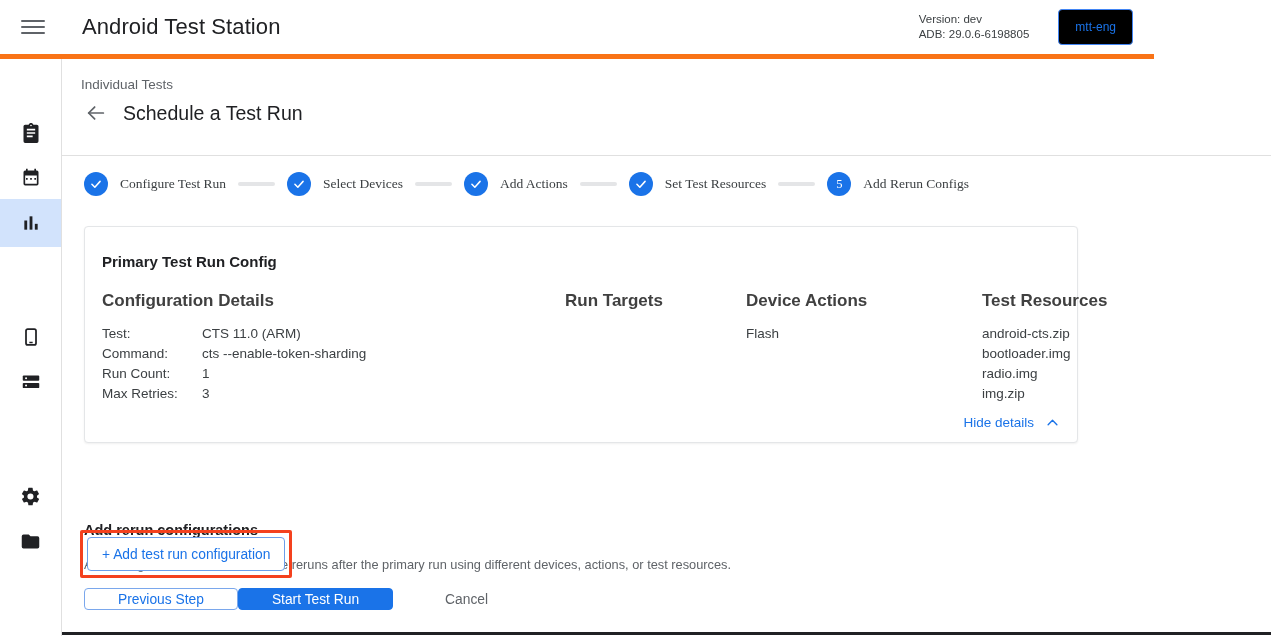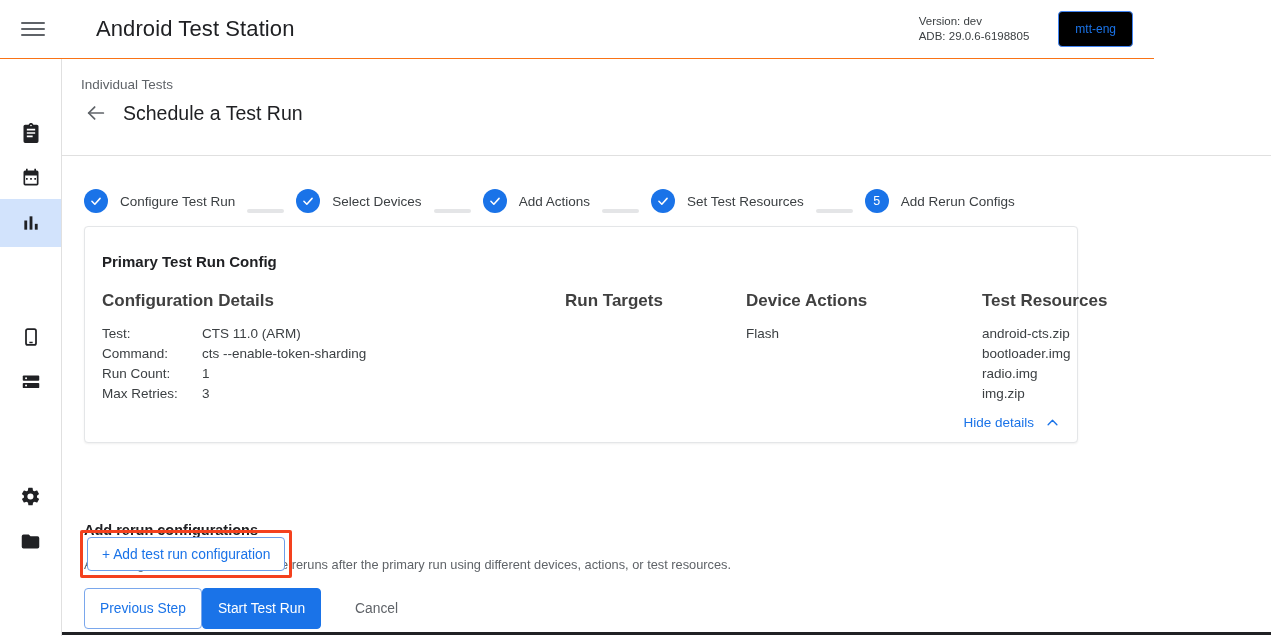--- a/index.html
+++ b/index.html
@@ -10,22 +10,22 @@
     background: #ffffff;
     font-family: "Liberation Sans", sans-serif;
     color: #202124;
   }
 
   
   .topbar {
     position: absolute; left: 0; top: 0;
     width: 1154px; height: 59px;
     background: #ffffff;
-    border-bottom: 1px solid #f97316;
-    display: flex; align-items: center; gap: 14px;
+    border-bottom: 5px solid #f97316;
+    display: flex; align-items: center;
   }
   .menu-btn {
     width: 48px; height: 48px; margin-left: 9px;
     display: flex; align-items: center; justify-content: center;
     cursor: pointer; border-radius: 50%;
   }
   .menu-btn .bars { width: 24px; }
   .menu-btn .bars i {
     display: block; height: 2px; background: #5f6368; margin: 4px 0;
     border-radius: 1px;
@@ -83,22 +83,22 @@
     cursor: pointer;
   }
   .page-title { font-size: 19.5px; font-weight: 400; color: #202124; }
   .head-divider {
     position: absolute; left: 0; top: 96px;
     width: 1209px; height: 1px; background: #e0e0e0;
   }
 
   
   .stepper {
-    position: absolute; left: 22px; top: 130px;
-    display: flex; align-items: flex-end;
+    position: absolute; left: 22px; top: 113px;
+    display: flex; align-items: center; font-family: Liberation Serif, serif;
   }
   .step { display: flex; align-items: center; }
   .step-badge {
     width: 24px; height: 24px; border-radius: 50%;
     background: #1a73e8; color: #fff;
     display: flex; align-items: center; justify-content: center;
     font-size: 12.5px; flex: 0 0 auto;
   }
   .step-badge svg { display: block; }
   .step-label {
@@ -165,24 +165,24 @@
     white-space: nowrap;
   }
 
   
   .footer {
     position: absolute; left: 22px; top: 529px;
     display: flex; align-items: center;
   }
   .btn {
     font-family: "Liberation Sans", sans-serif;
-    font-size: 13.8px; height: 41px;
+    font-size: 13.8px; height: 22px;
     border-radius: 4px; cursor: pointer;
     display: flex; align-items: center; justify-content: center;
-    padding: 0 15px;
+    padding: 0 33px;
   }
   .btn-outline {
     border: 1px solid #7aa7ec; background: #fff; color: #1a73e8;
   }
   .btn-primary {
     border: 1px solid #1a73e8; background: #1a73e8; color: #fff;
   }
   .btn-text {
     border: none; background: transparent; color: #5f6368;
     margin-left: 19px;

